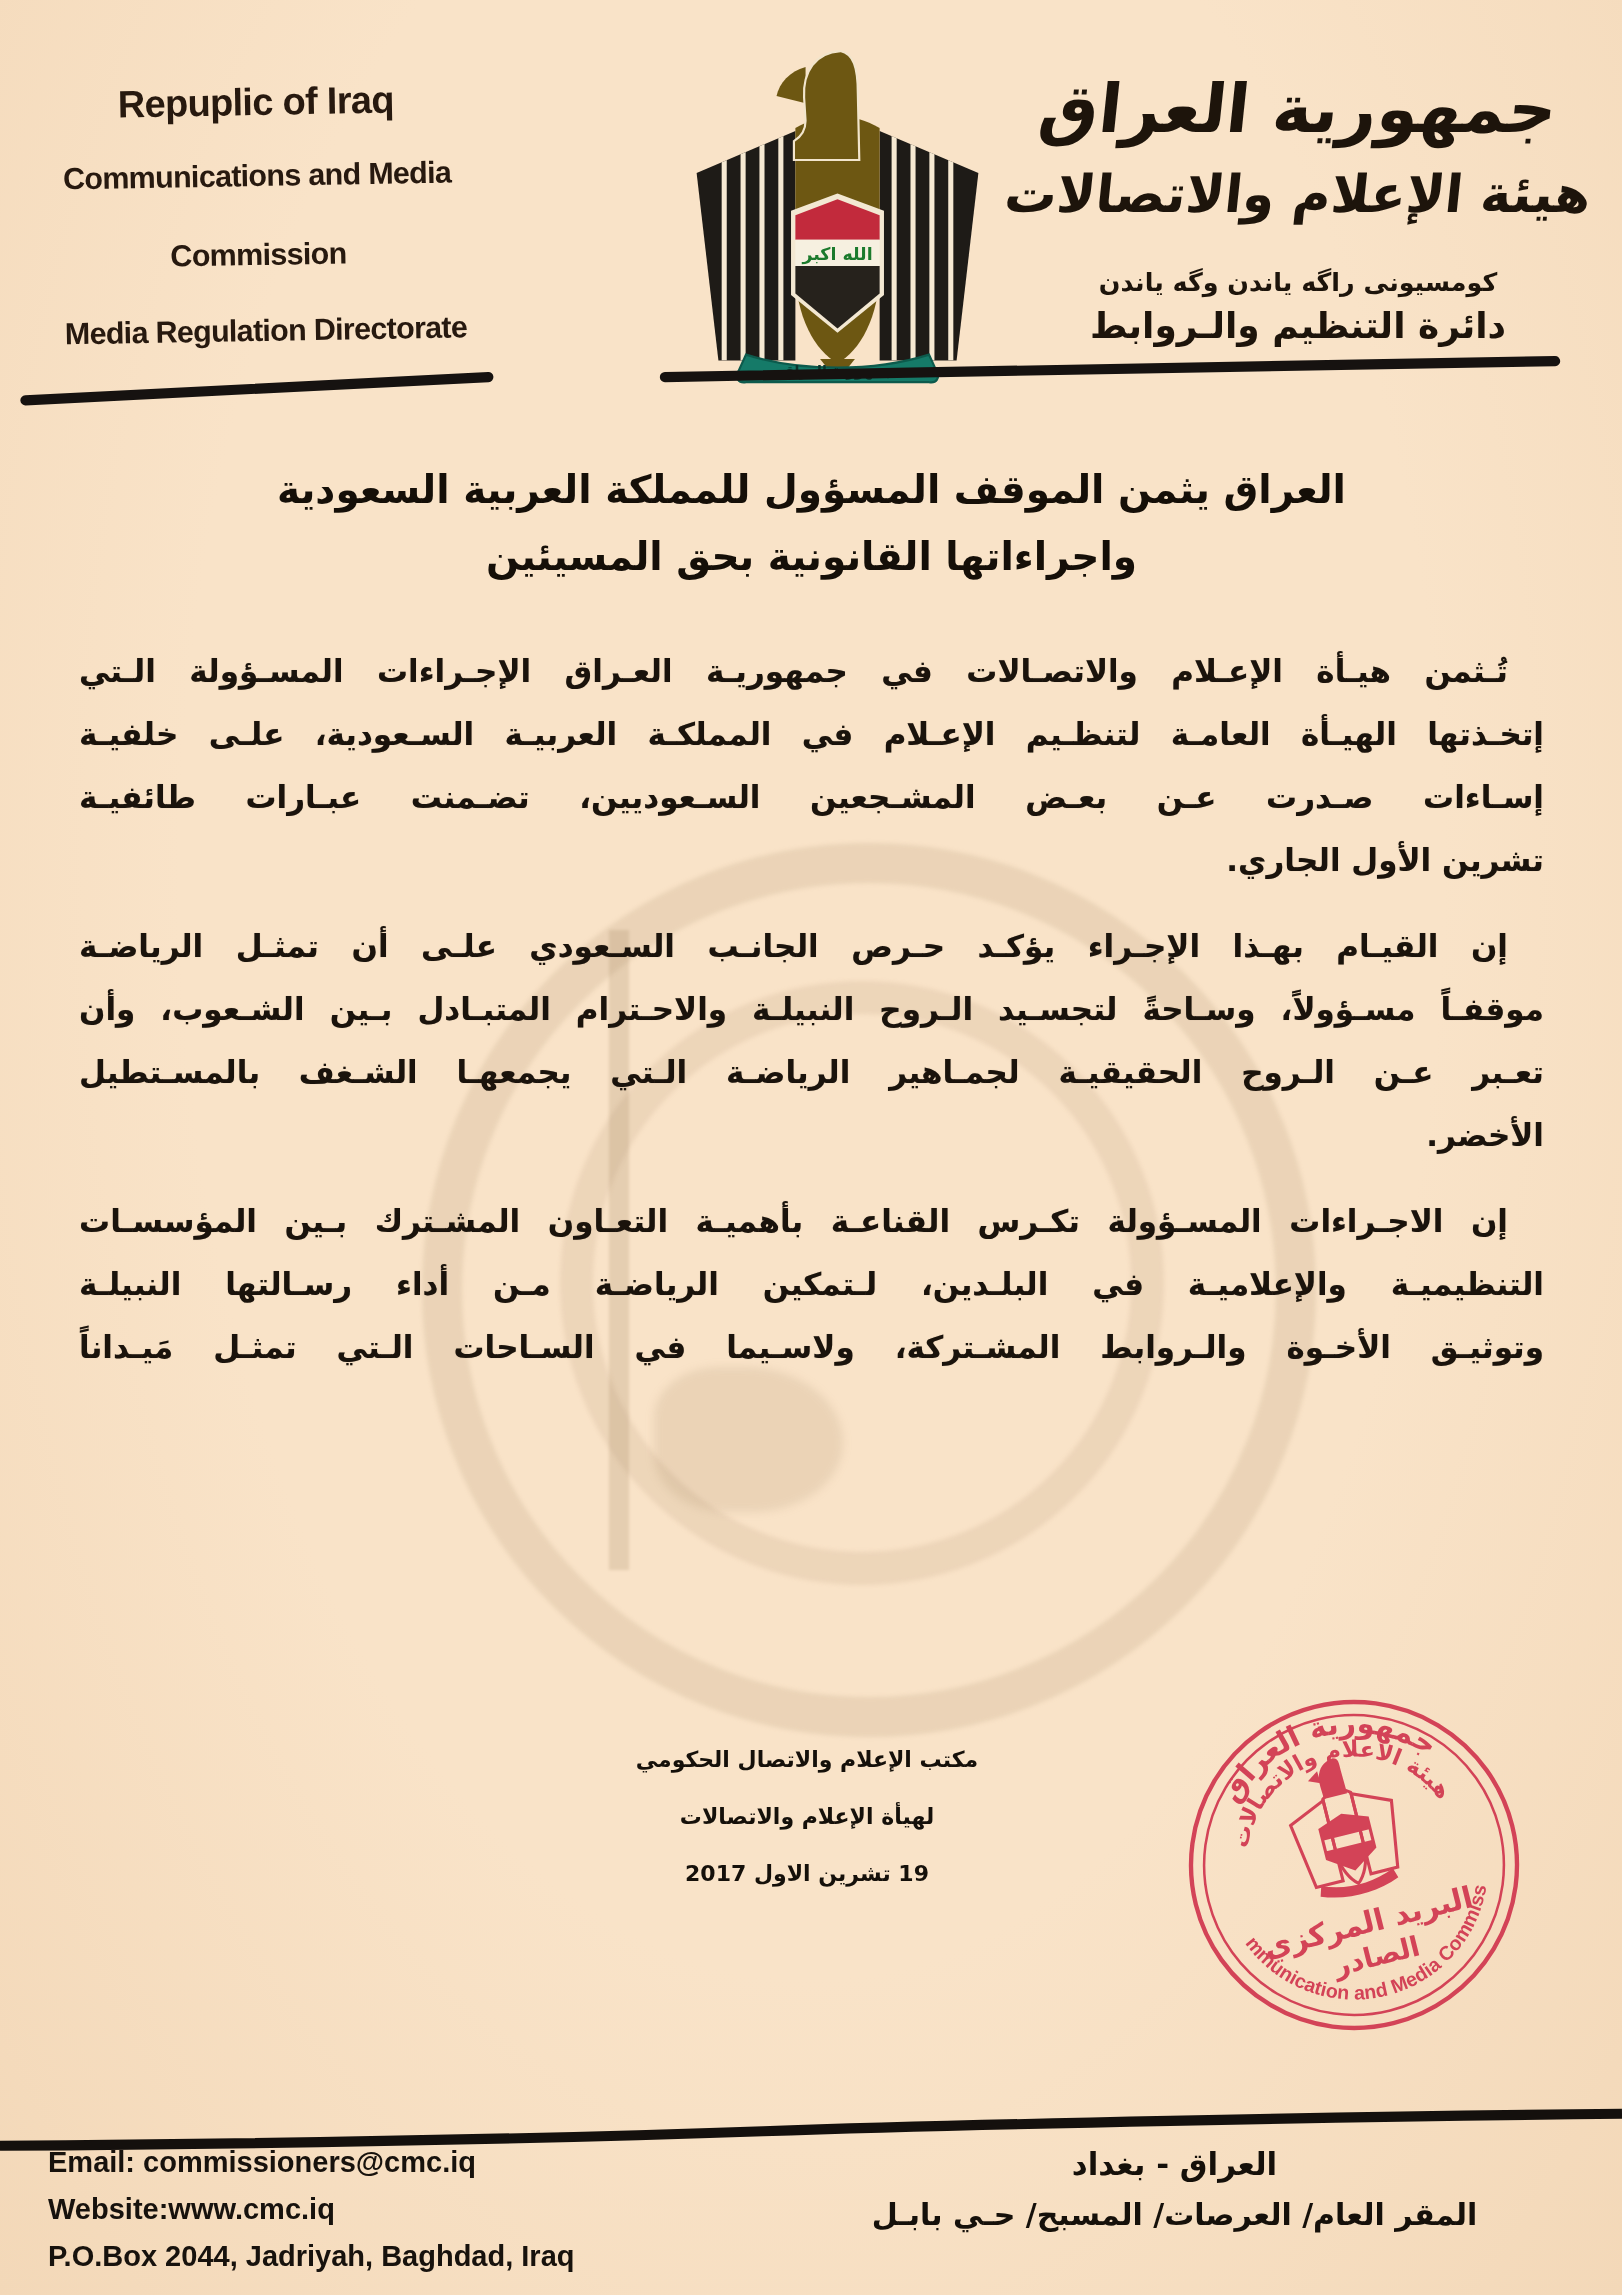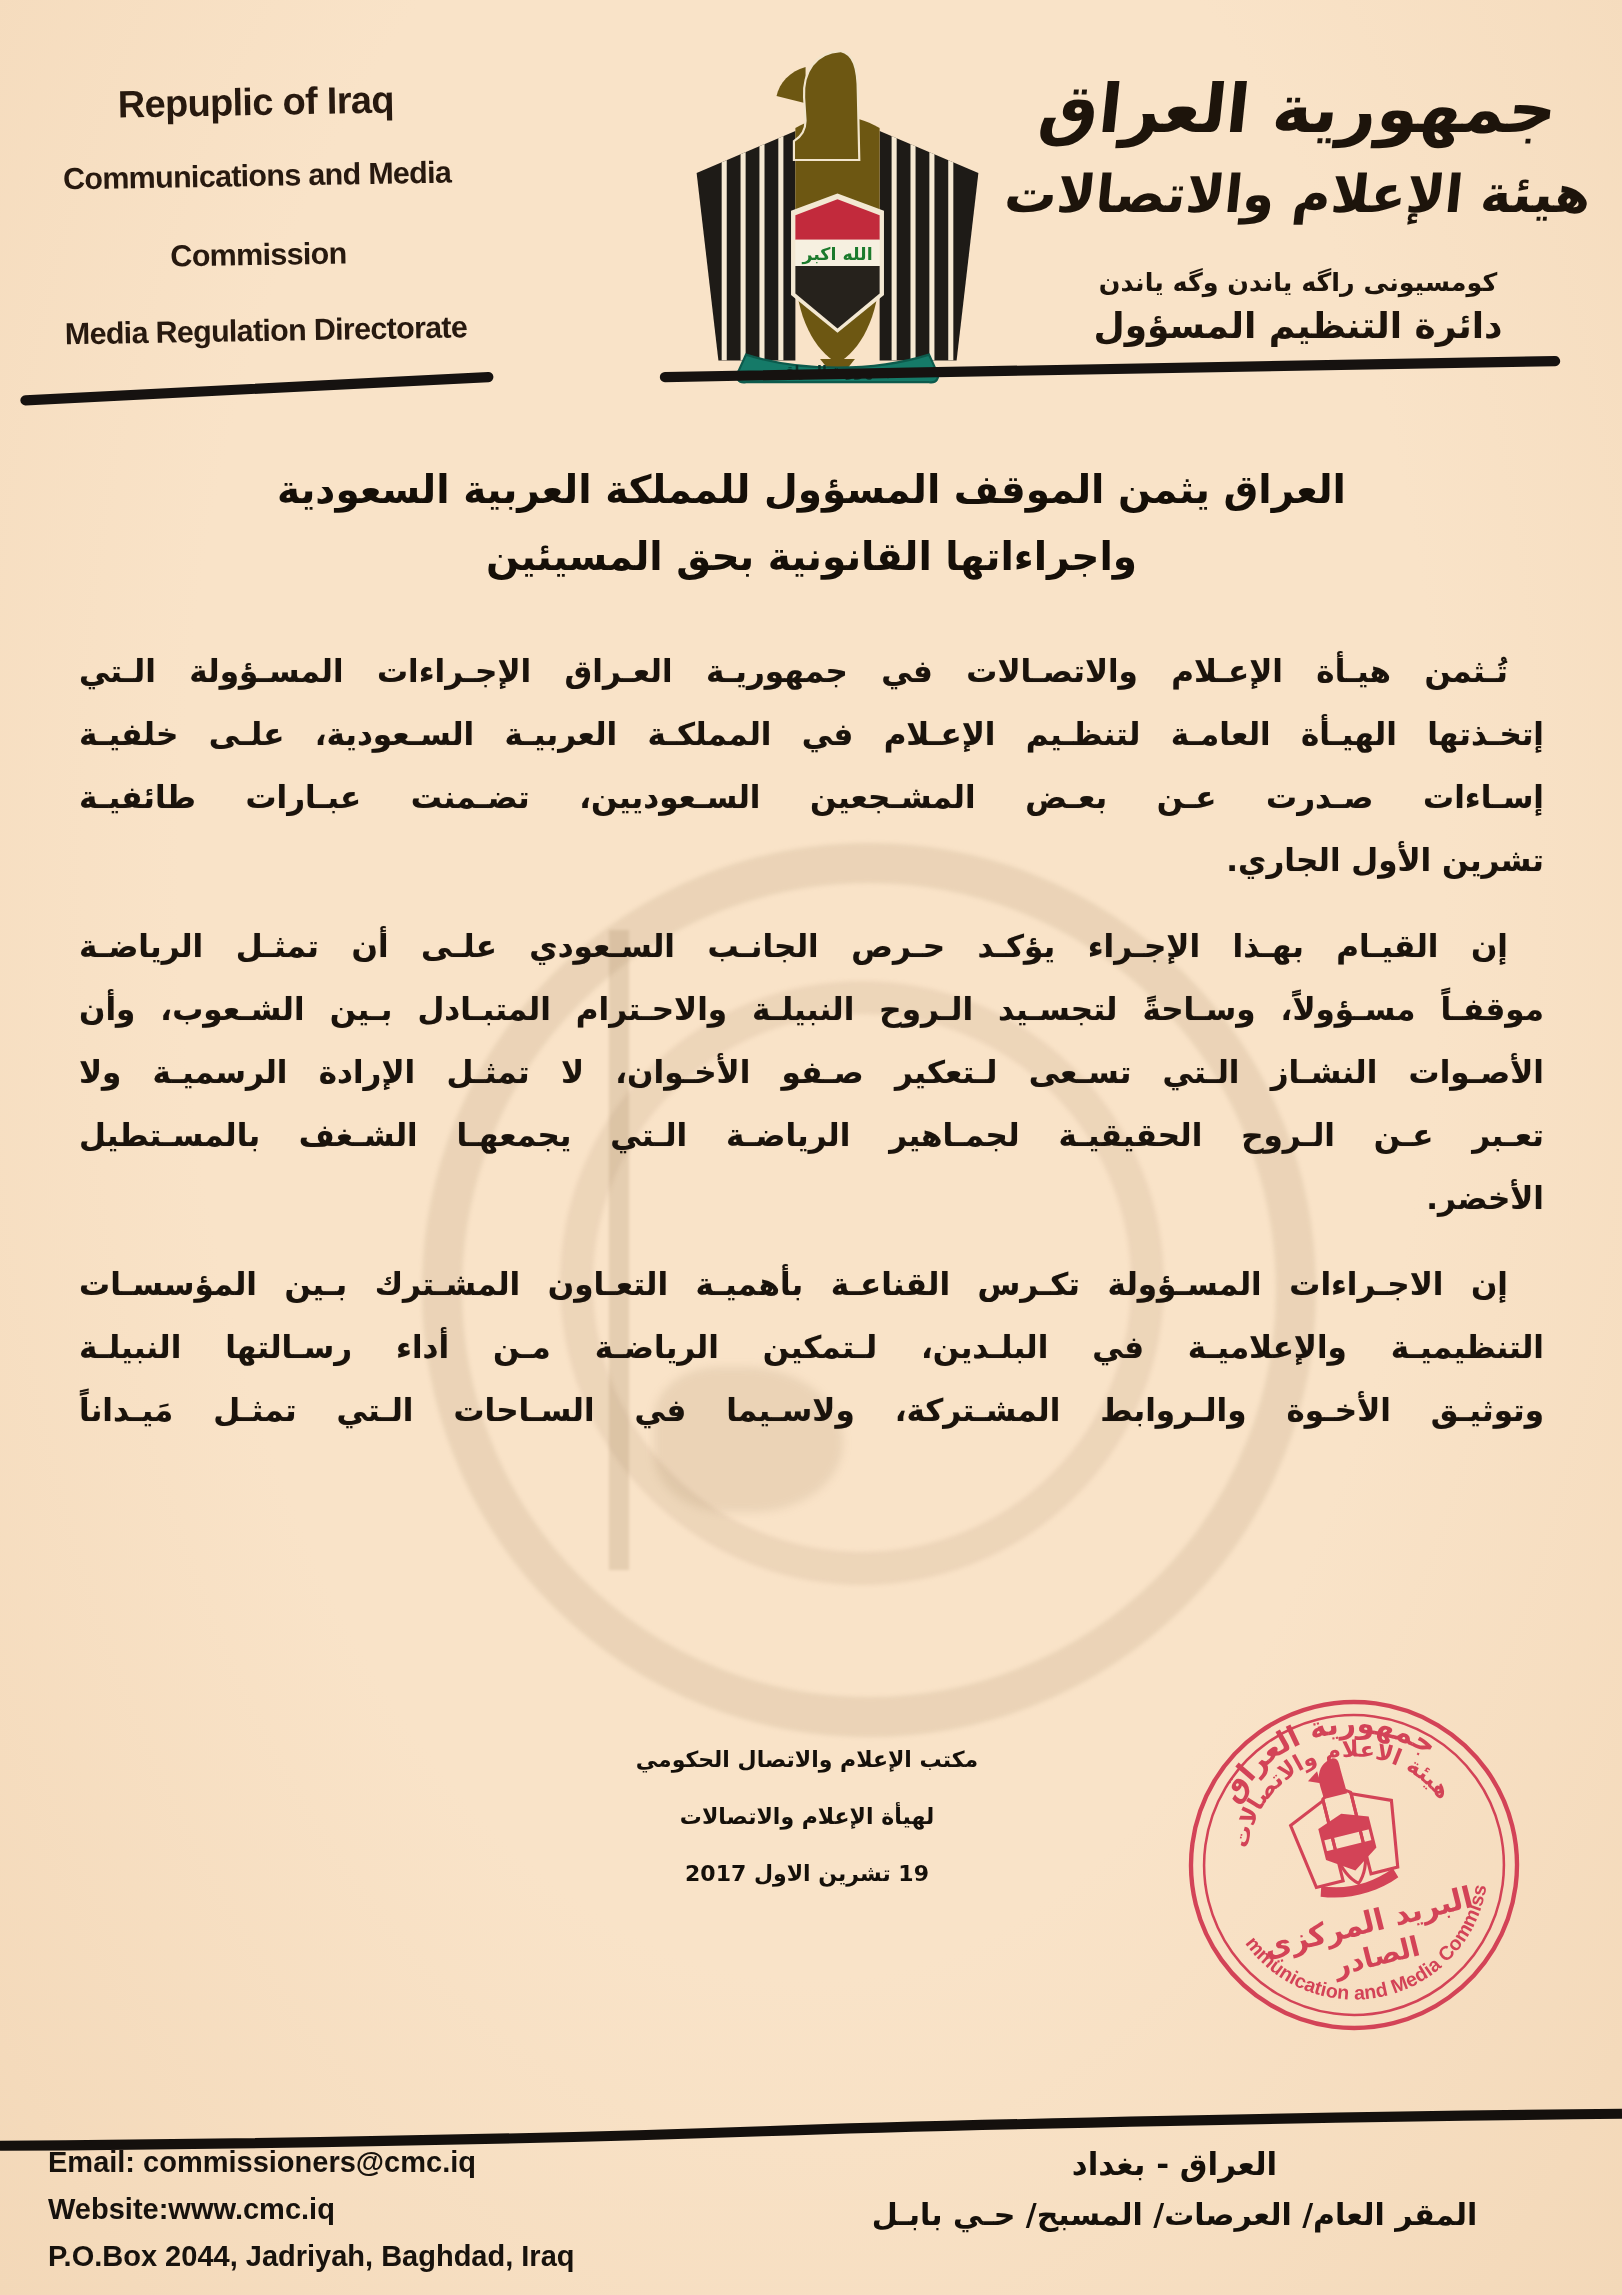--- a/index.html
+++ b/index.html
@@ -105,21 +105,21 @@
   <text x="210" y="300" font-size="24" font-weight="bold" fill="#1b7a2c" text-anchor="middle">الله اكبر</text>
   <path d="M152,308 L268,308 L268,346 L210,394 L152,346 Z" fill="#26221c"></path>
   <path d="M84,430 C160,454 260,454 336,430 L346,452 C352,462 346,470 336,468 L84,468 C74,470 68,462 74,452 Z" fill="#157a68" stroke="#0d5a4c" stroke-width="3"></path>
   <text x="210" y="460" font-size="20" font-weight="bold" fill="#0a352c" text-anchor="middle">جمهورية العراق</text>
 </svg>
 
 <div class="abs hdr-ar">
   <div class="c1">جمهورية العراق</div>
   <div class="c2">هيئة الإعلام والاتصالات</div>
   <div class="ku">كومسيونى راگه ياندن وگه ياندن</div>
-  <div class="di">دائرة التنظيم المسؤول</div>
+  <div class="di">دائرة التنظيم والـروابط</div>
 </div>
 
 <svg class="abs divider" viewBox="0 0 2232 100">
   <path d="M35,80 L672,48" stroke="#161210" stroke-width="14" stroke-linecap="round" fill="none"></path>
   <path d="M915,48 L2140,26" stroke="#161210" stroke-width="14" stroke-linecap="round" fill="none"></path>
 </svg>
 
 <div class="abs doc-title">
   <div>العراق يثمن الموقف المسؤول للمملكة العربية السعودية</div>
   <div>واجراءاتها القانونية بحق المسيئين</div>
@@ -128,21 +128,20 @@
 <div class="abs body-text">
     <div class="para">
       <div class="bline">تُـثمن هيـأة الإعـلام والاتصـالات في جمهوريـة العـراق الإجـراءات المسـؤولة الـتي</div>
       <div class="bline">إتخـذتها الهيـأة العامـة لتنظـيم الإعـلام في المملكـة العربيـة السـعودية، علـى خلفيـة</div>
       <div class="bline">إسـاءات صـدرت عـن بعـض المشـجعين السـعوديين، تضـمنت عبـارات طائفيـة</div>
       <div class="bline end">تشرين الأول الجاري.</div>
     </div>
     <div class="para">
       <div class="bline">إن القيـام بهـذا الإجـراء يؤكـد حـرص الجانـب السـعودي علـى أن تمثـل الرياضـة</div>
       <div class="bline">موقفـاً مسـؤولاً، وسـاحةً لتجسـيد الـروح النبيلـة والاحـترام المتبـادل بـين الشـعوب، وأن</div>
-      <div class="bline">الأصـوات النشـاز الـتي تسـعى لـتعكير صـفو الأخـوان، لا تمثـل الإرادة الرسميـة ولا</div>
       <div class="bline">تعـبر عـن الـروح الحقيقيـة لجمـاهير الرياضـة الـتي يجمعهـا الشـغف بالمسـتطيل</div>
       <div class="bline end">الأخضر.</div>
     </div>
     <div class="para">
       <div class="bline">إن الاجـراءات المسـؤولة تكـرس القناعـة بأهميـة التعـاون المشـترك بـين المؤسسـات</div>
       <div class="bline">التنظيميـة والإعلاميـة في البلـدين، لـتمكين الرياضـة مـن أداء رسـالتها النبيلـة</div>
       <div class="bline">وتوثيـق الأخـوة والـروابط المشـتركة، ولاسـيما في السـاحات الـتي تمثـل مَيـداناً</div>
     </div>
   </div>
 

